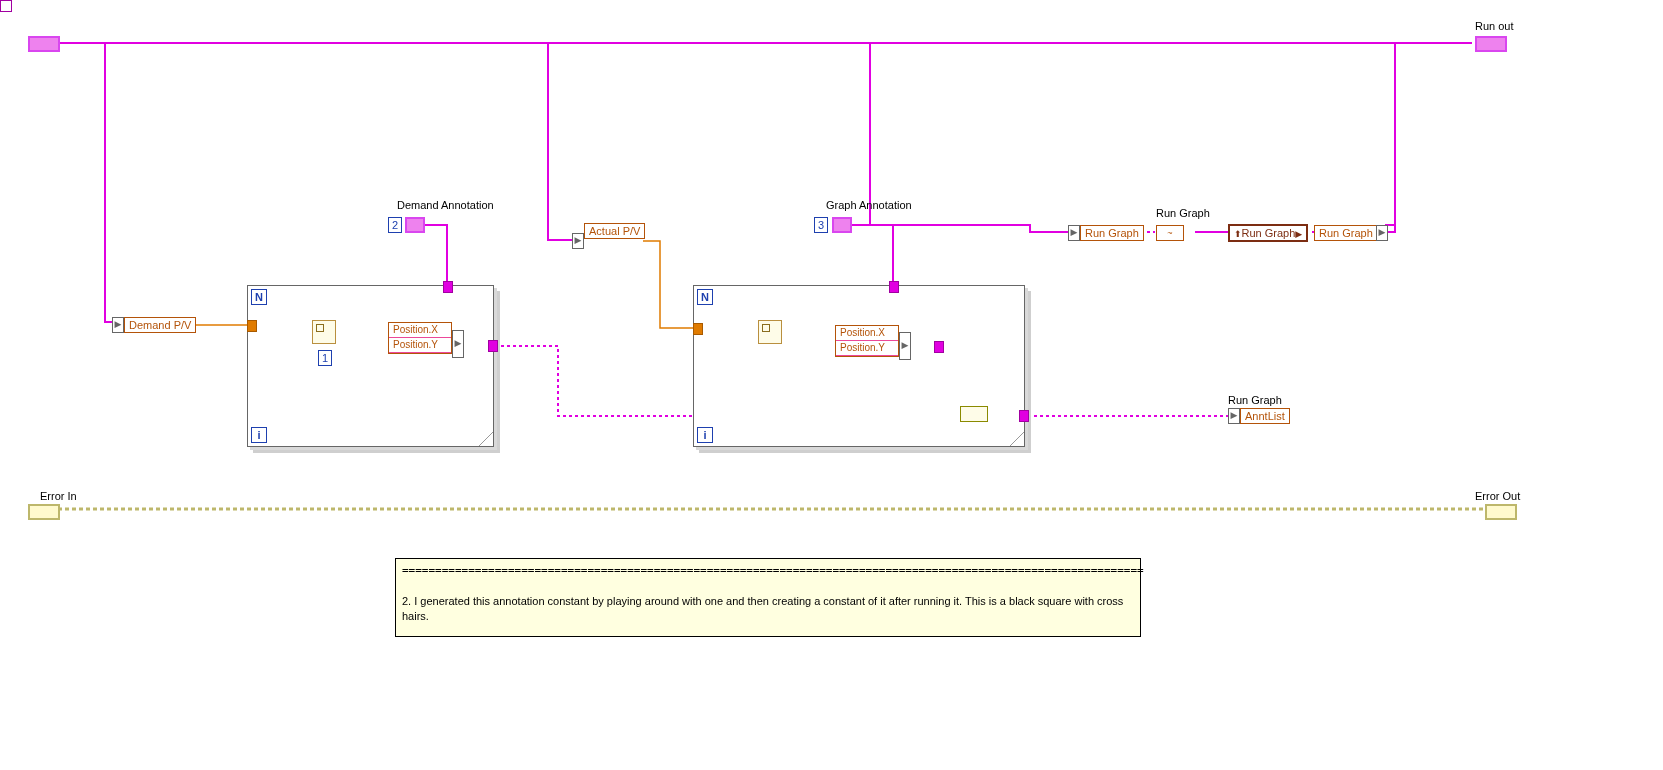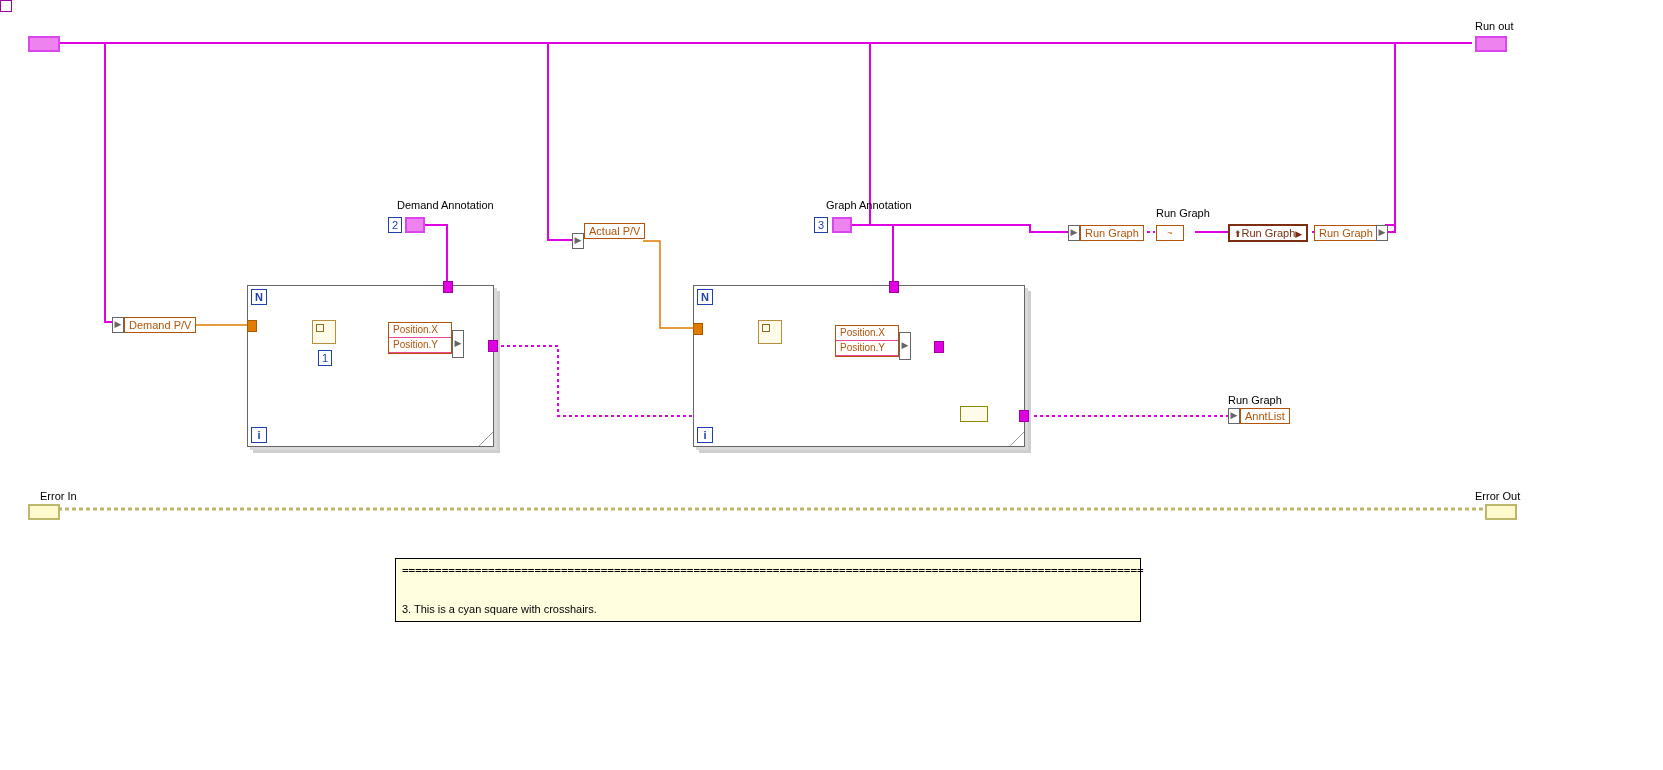--- a/index.html
+++ b/index.html
@@ -146,15 +146,15 @@
 <div class="arrowbox" style="left:1376px;top:225px">▶</div>
 
 <div class="lbl" style="left:1228px;top:394px">Run Graph</div>
 <div class="arrowbox" style="left:1228px;top:408px">▶</div>
 <div class="pnode" style="left:1240px;top:408px">AnntList</div>
 
 <div class="comment" style="left:395px;top:558px;width:732px">
   <div style="letter-spacing:0;font-family:monospace">================================================================================================================</div>
   <div style="height:8px"></div>
   <div style="height:8px"></div>
+  <div>2. I generated this annotation constant by playing around with one and then creating a constant of it after running it. This is a black square with cross hairs.</div>
   <div style="height:8px"></div>
-  <div>3. This is a cyan square with crosshairs.</div>
 </div>
 
 </body></html>

